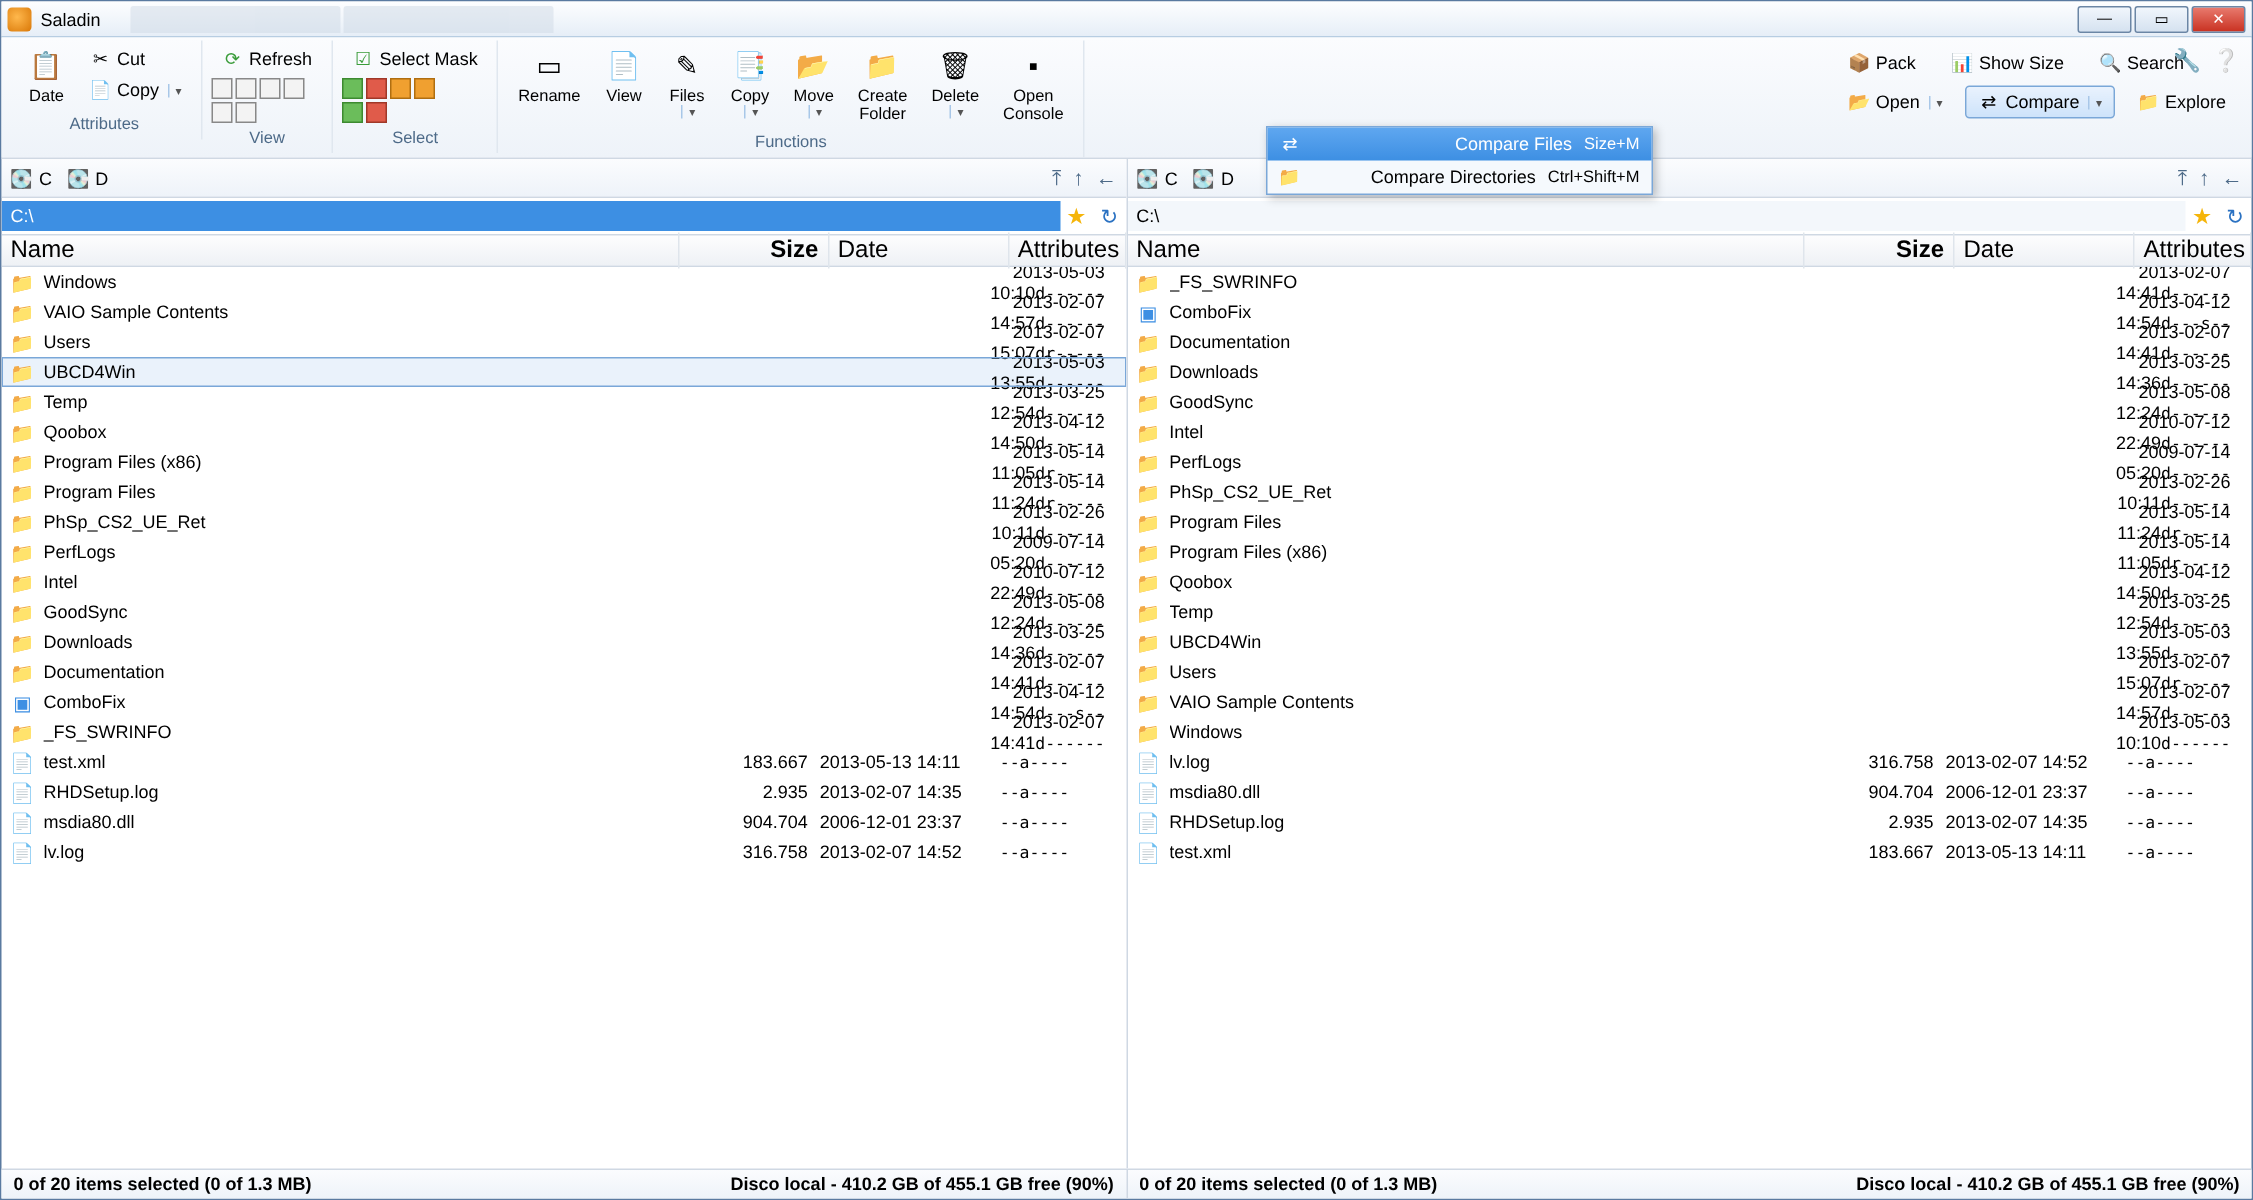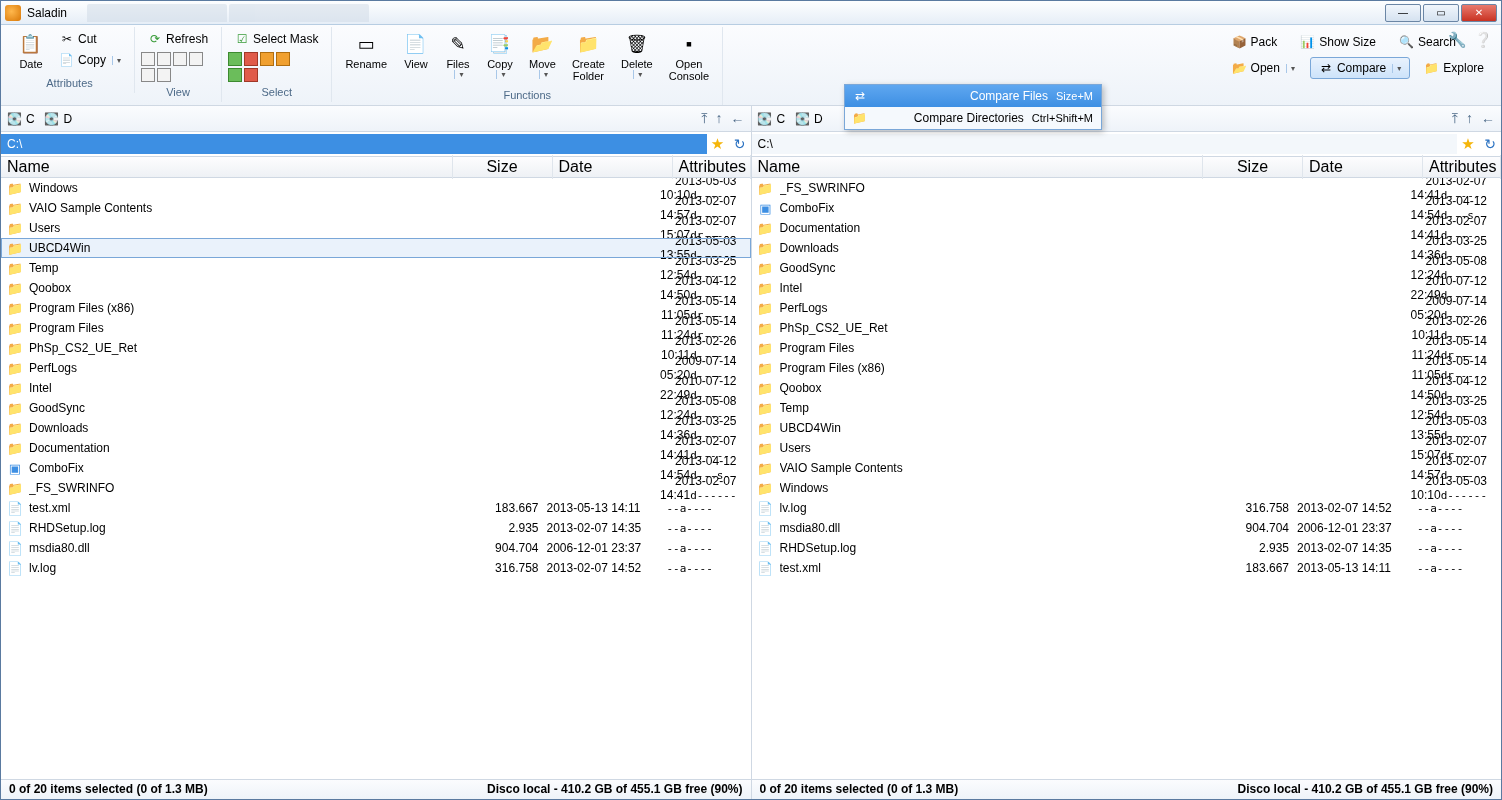--- a/index.html
+++ b/index.html
@@ -46,21 +46,21 @@
 .nav-icons{margin-left:auto;display:flex;gap:8px;color:#4d6a88;}
 .nav-icons span{font-size:14px;}
 .pathbar{display:flex;align-items:center;height:24px;}
 .pathbar.active .path{background:#3d8fe3;color:#fff;}
 .path{flex:1;padding:3px 6px;background:#f3f7fb;}
 .pathbar .star{width:22px;text-align:center;color:#f5b50a;font-size:15px;}
 .pathbar .refresh{width:22px;text-align:center;color:#2b72c2;font-size:14px;}
 .listhdr{display:flex;background:linear-gradient(#fdfdfe,#eef1f5);border-top:1px solid #cfd8e3;border-bottom:1px solid #cfd8e3;height:22px;align-items:center;}
 .listhdr .col{padding:3px 6px;border-right:1px solid #dfe5ec;font-size:16px;}
 .col-name{flex:1;}
-.col-size{width:100px;text-align:center;}
+.col-size{width:100px;text-align:right;font-weight:bold;}
 .col-date{width:120px;}
 .col-attr{width:78px;}
 .filelist{flex:1;overflow:auto;}
 .row{display:flex;align-items:center;height:20px;padding:0 6px;}
 .row.sel{background:#eaf2fb;outline:1px solid #7aa7d8;outline-offset:-1px;}
 .row .ic{width:16px;height:16px;margin-right:6px;display:inline-flex;align-items:center;justify-content:center;font-size:13px;}
 .row .nm{flex:1;white-space:nowrap;overflow:hidden;text-overflow:ellipsis;}
 .row .sz{width:100px;text-align:right;padding-right:8px;}
 .row .dt{width:120px;}
 .row .at{width:78px;font-family:monospace;font-size:11px;}

